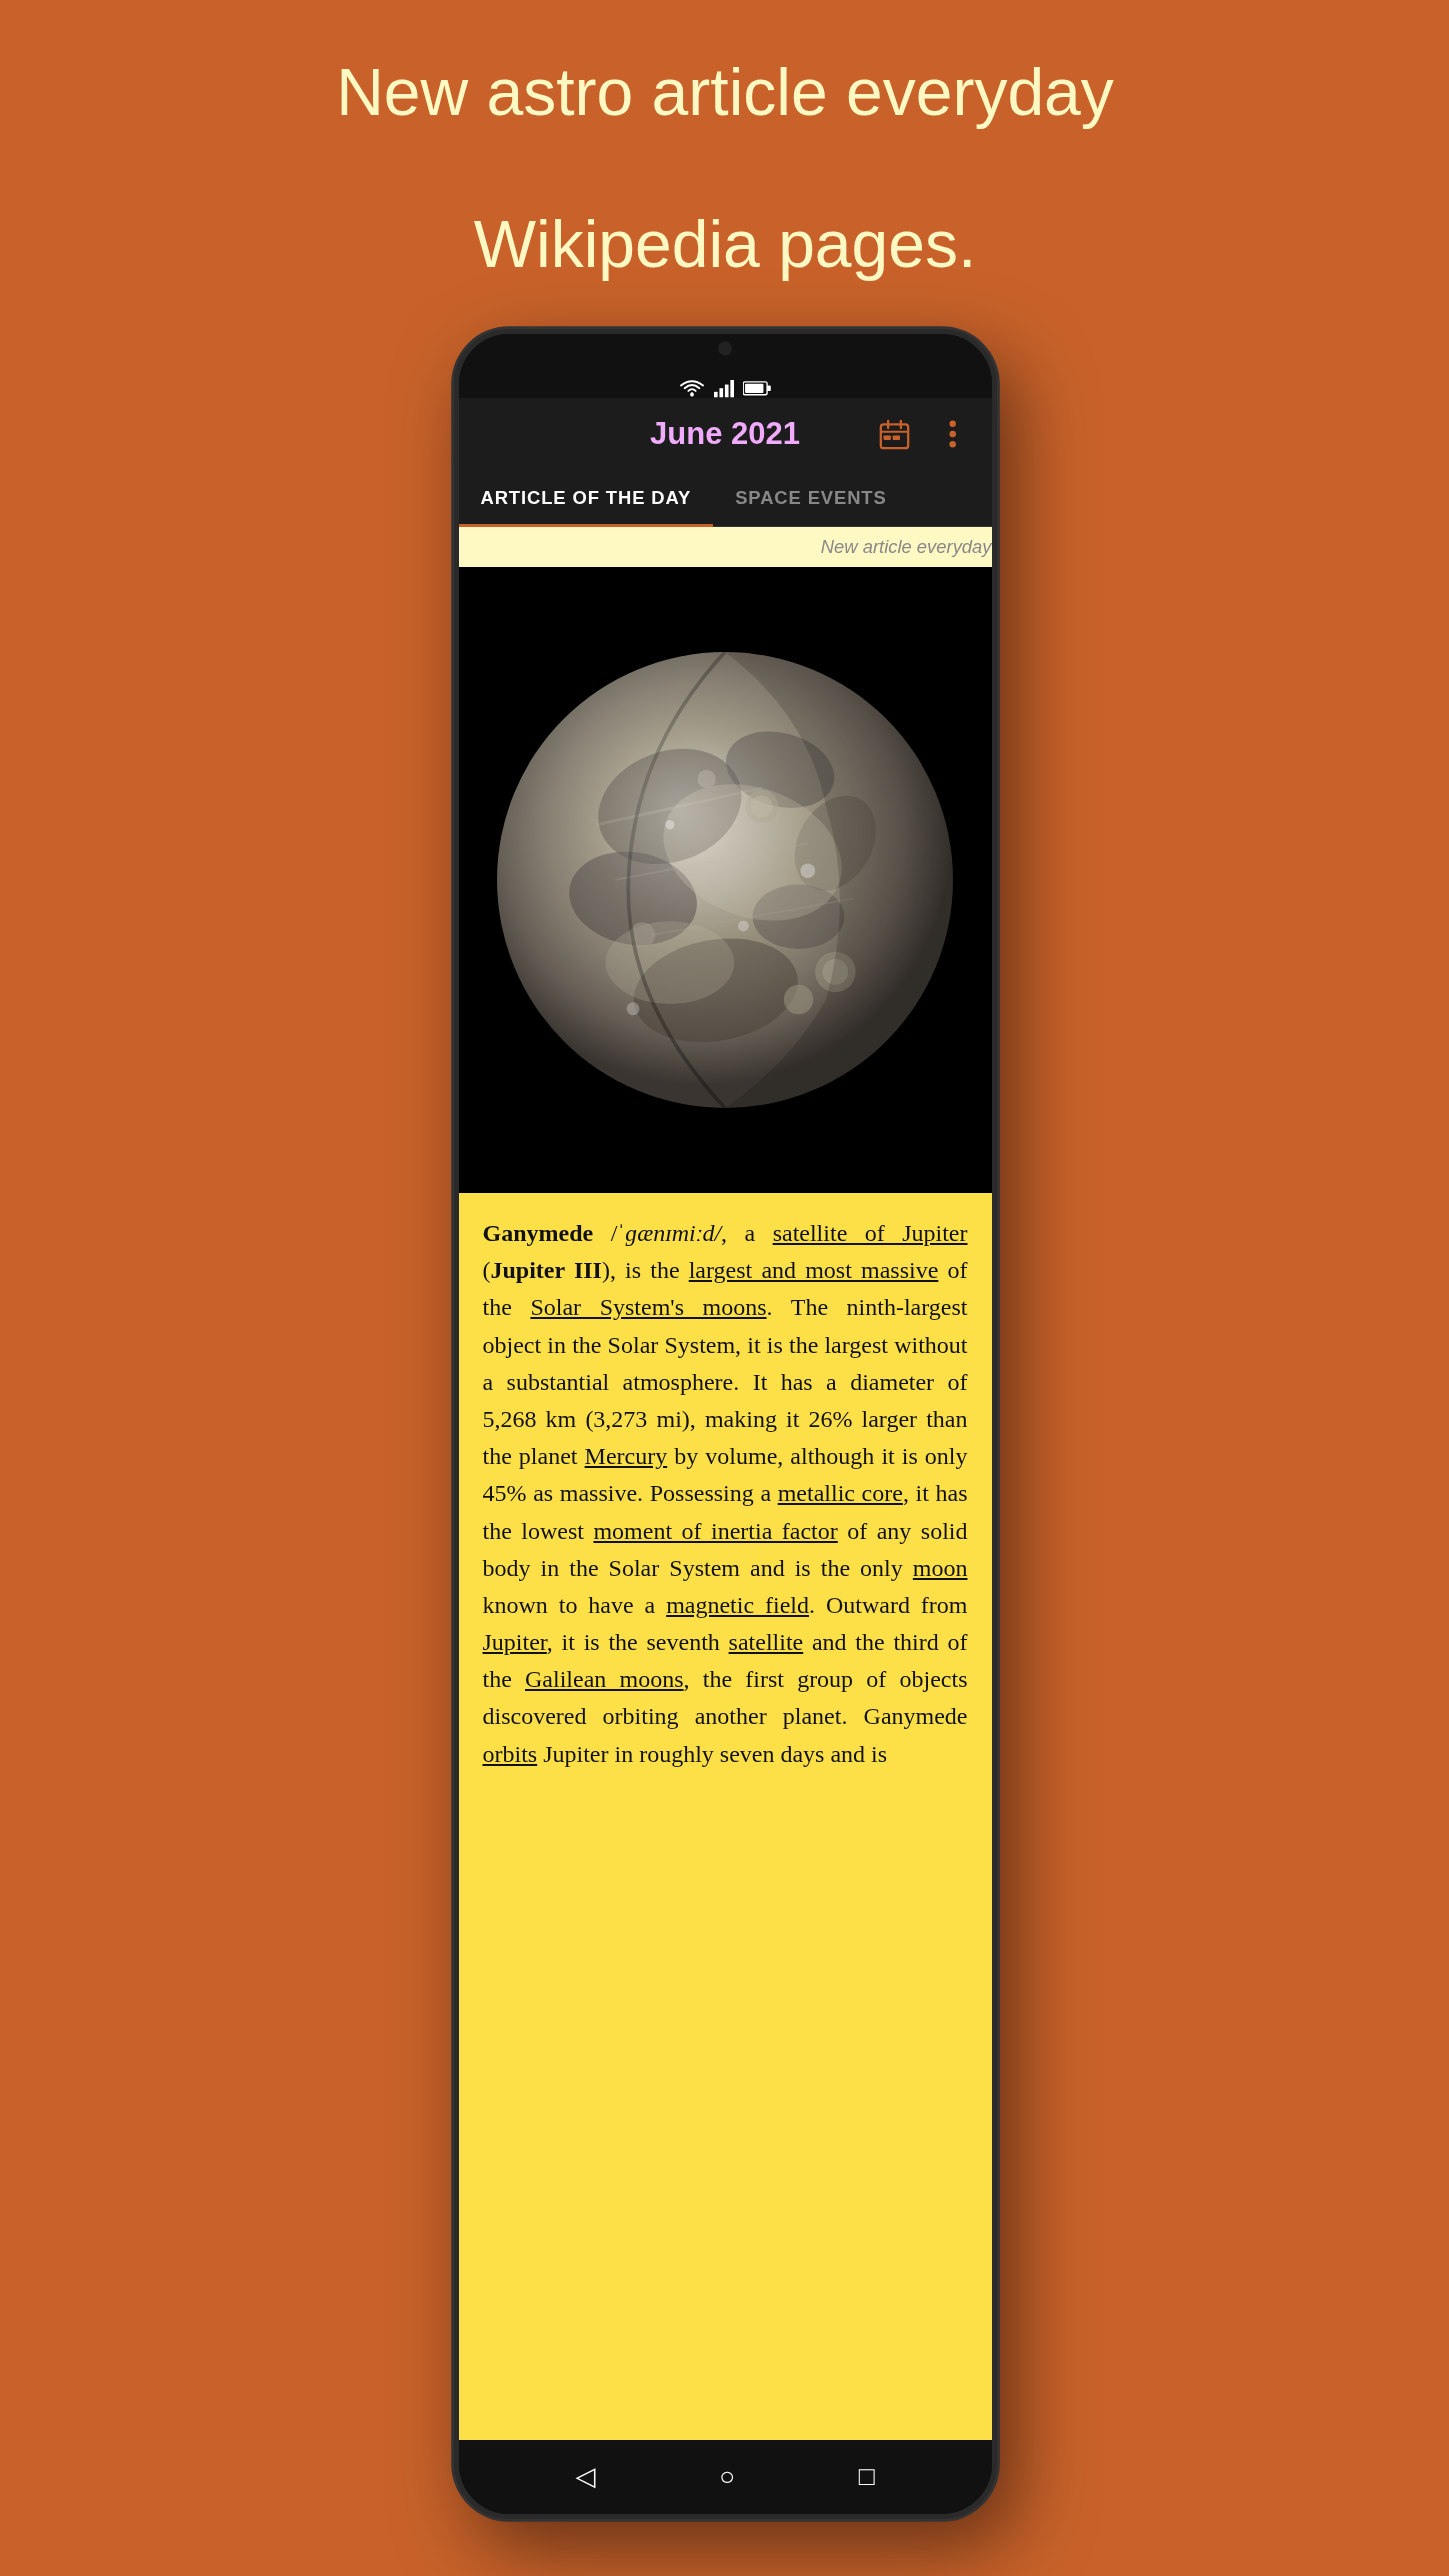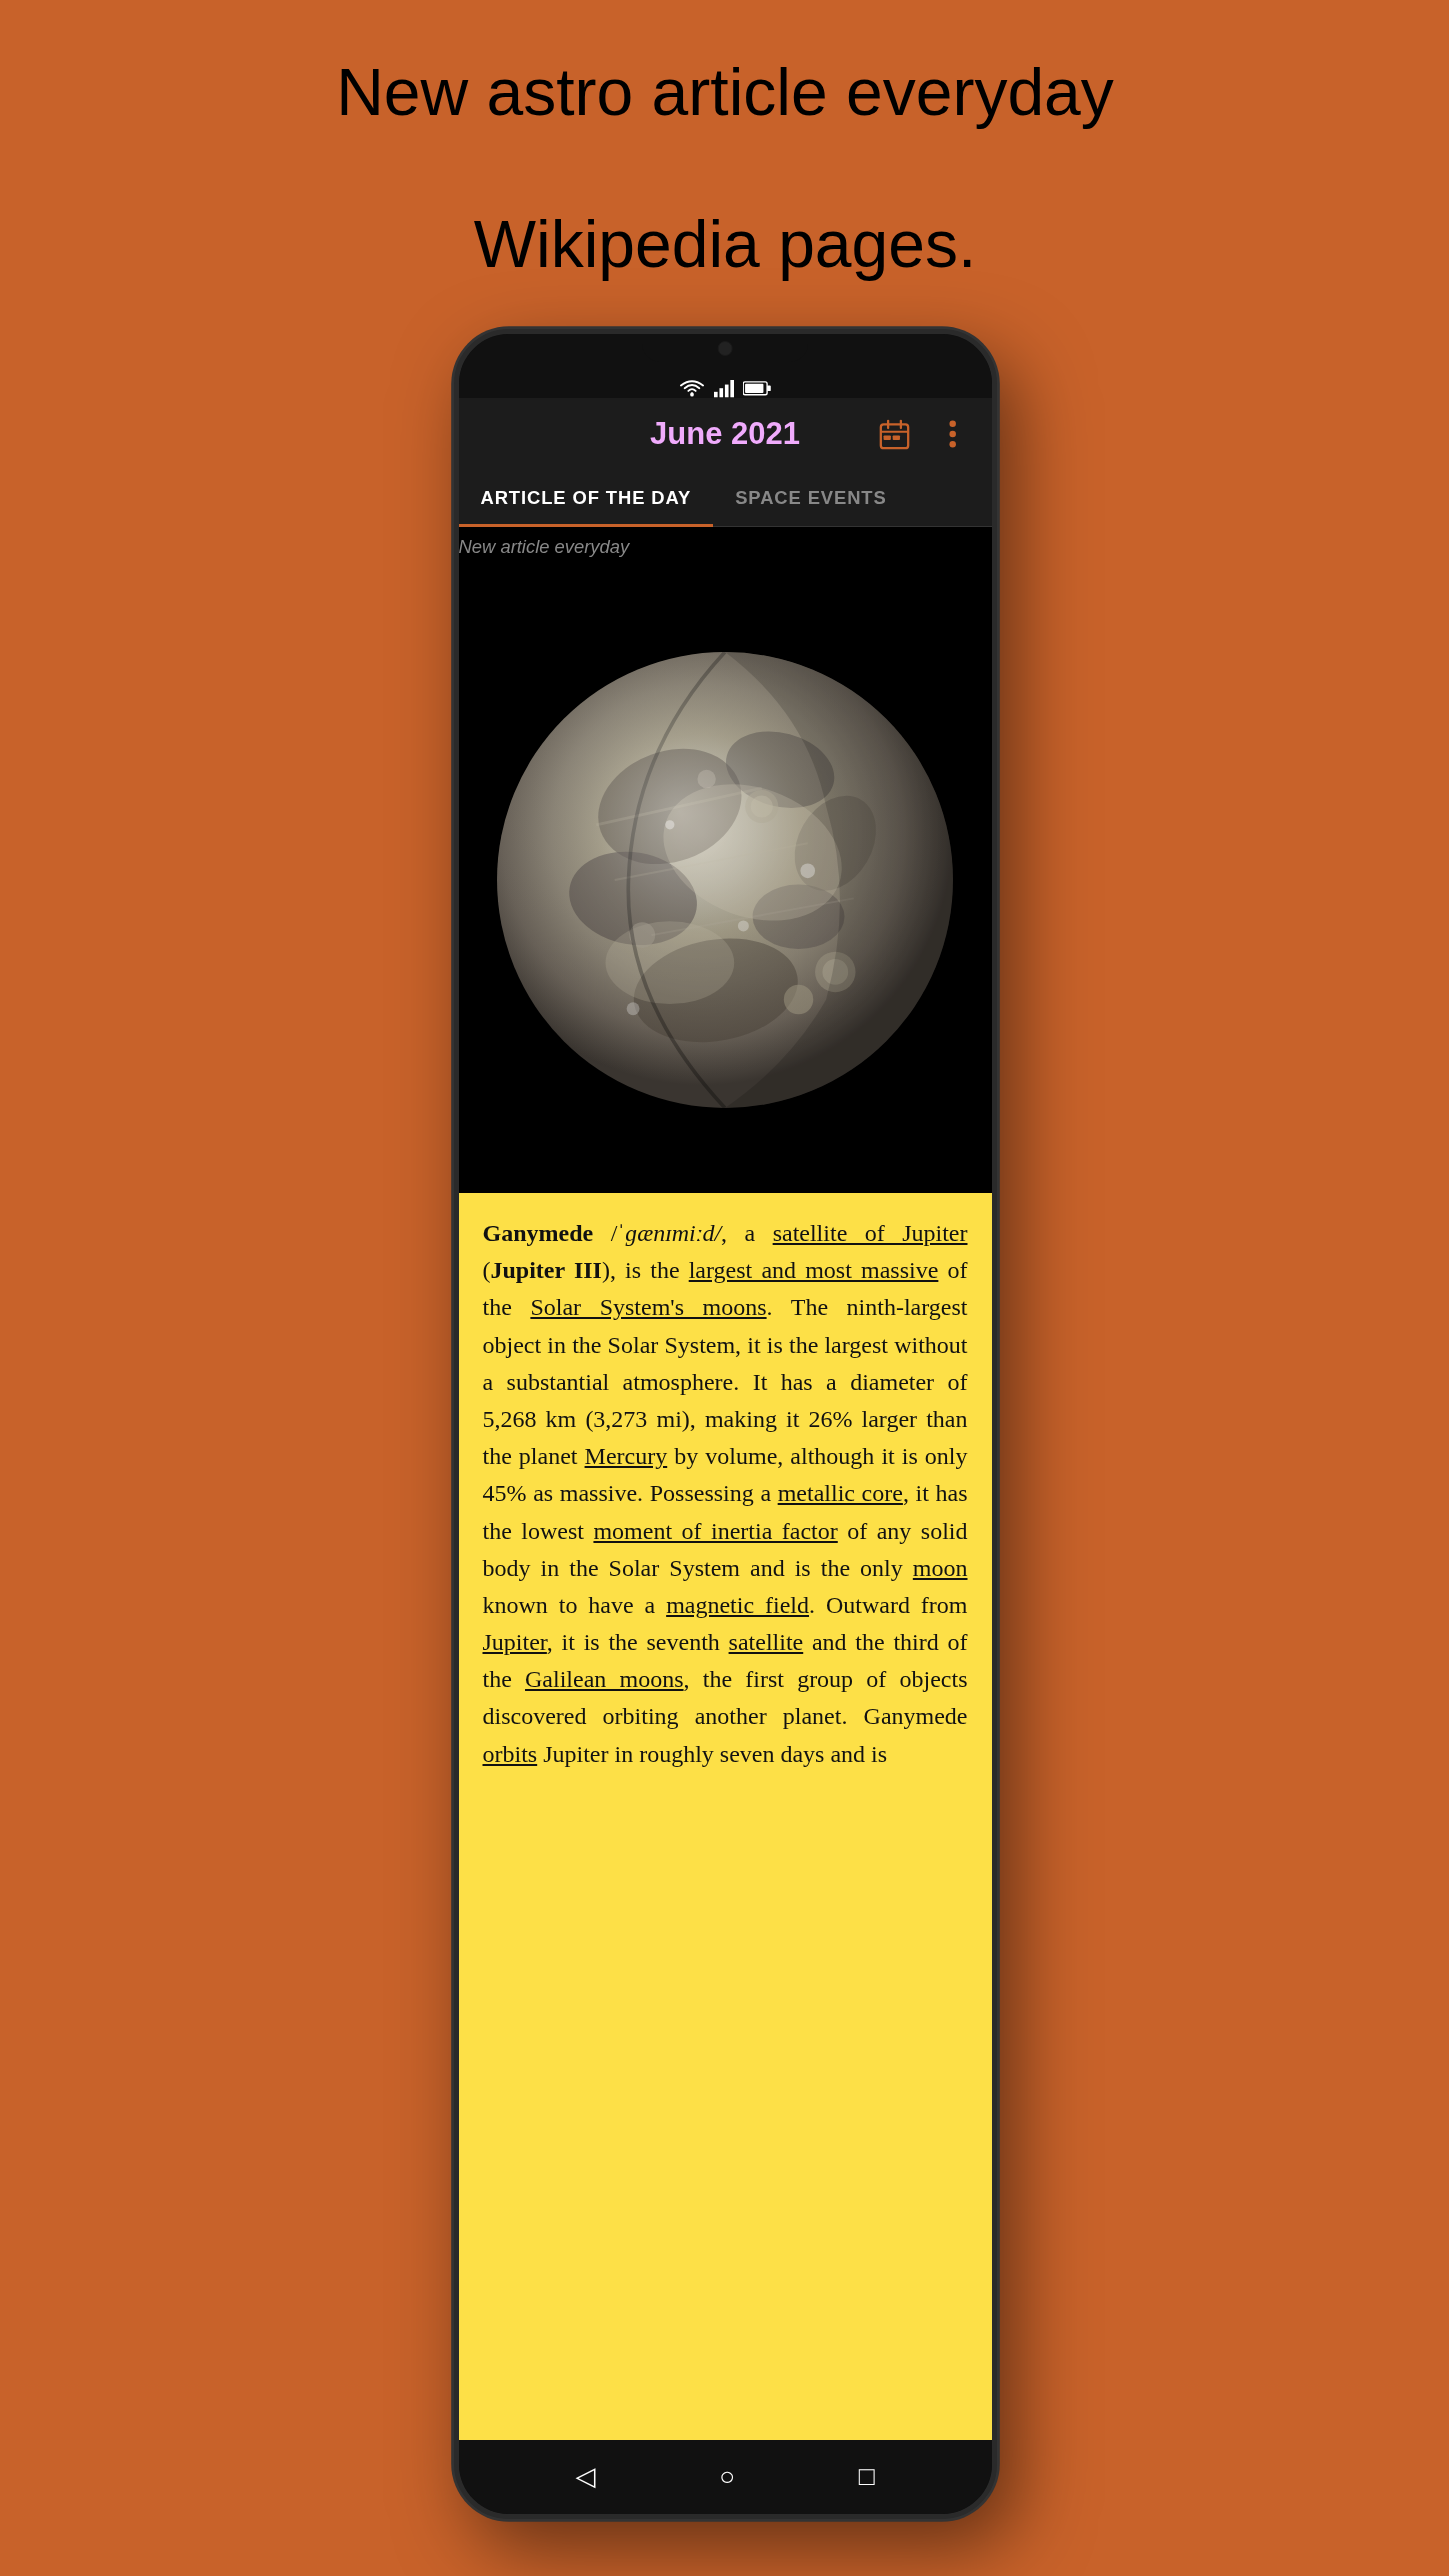--- a/index.html
+++ b/index.html
@@ -9,21 +9,21 @@
       height: 2576px;
       background-color: #C8622A;
       font-family: 'Segoe UI', Arial, sans-serif;
       display: flex;
       flex-direction: column;
       align-items: center;
       overflow: hidden;
     }
 
     .top-text {
-      color: #000000;
+      color: #fef9c3;
       font-size: 66px;
       font-weight: 400;
       text-align: center;
       padding: 55px 74px 46px 74px;
       line-height: 1.15;
     }
 
     .phone-wrapper {
       position: relative;
       width: 543px;
@@ -192,23 +192,23 @@
       content: '';
       position: absolute;
       bottom: -0.9px;
       left: 0;
       right: 0;
       height: 2.8px;
       background: #C8622A;
     }
 
     .subtitle-bar {
-      background: #000000;
+      background: #fef9c3;
       padding: 9.2px 0;
-      text-align: left;
+      text-align: right;
       color: #888;
       font-size: 18.4px;
       font-style: italic;
       flex-shrink: 0;
     }
 
     
     .moon-image-container {
       background: #000;
       width: 100%;

